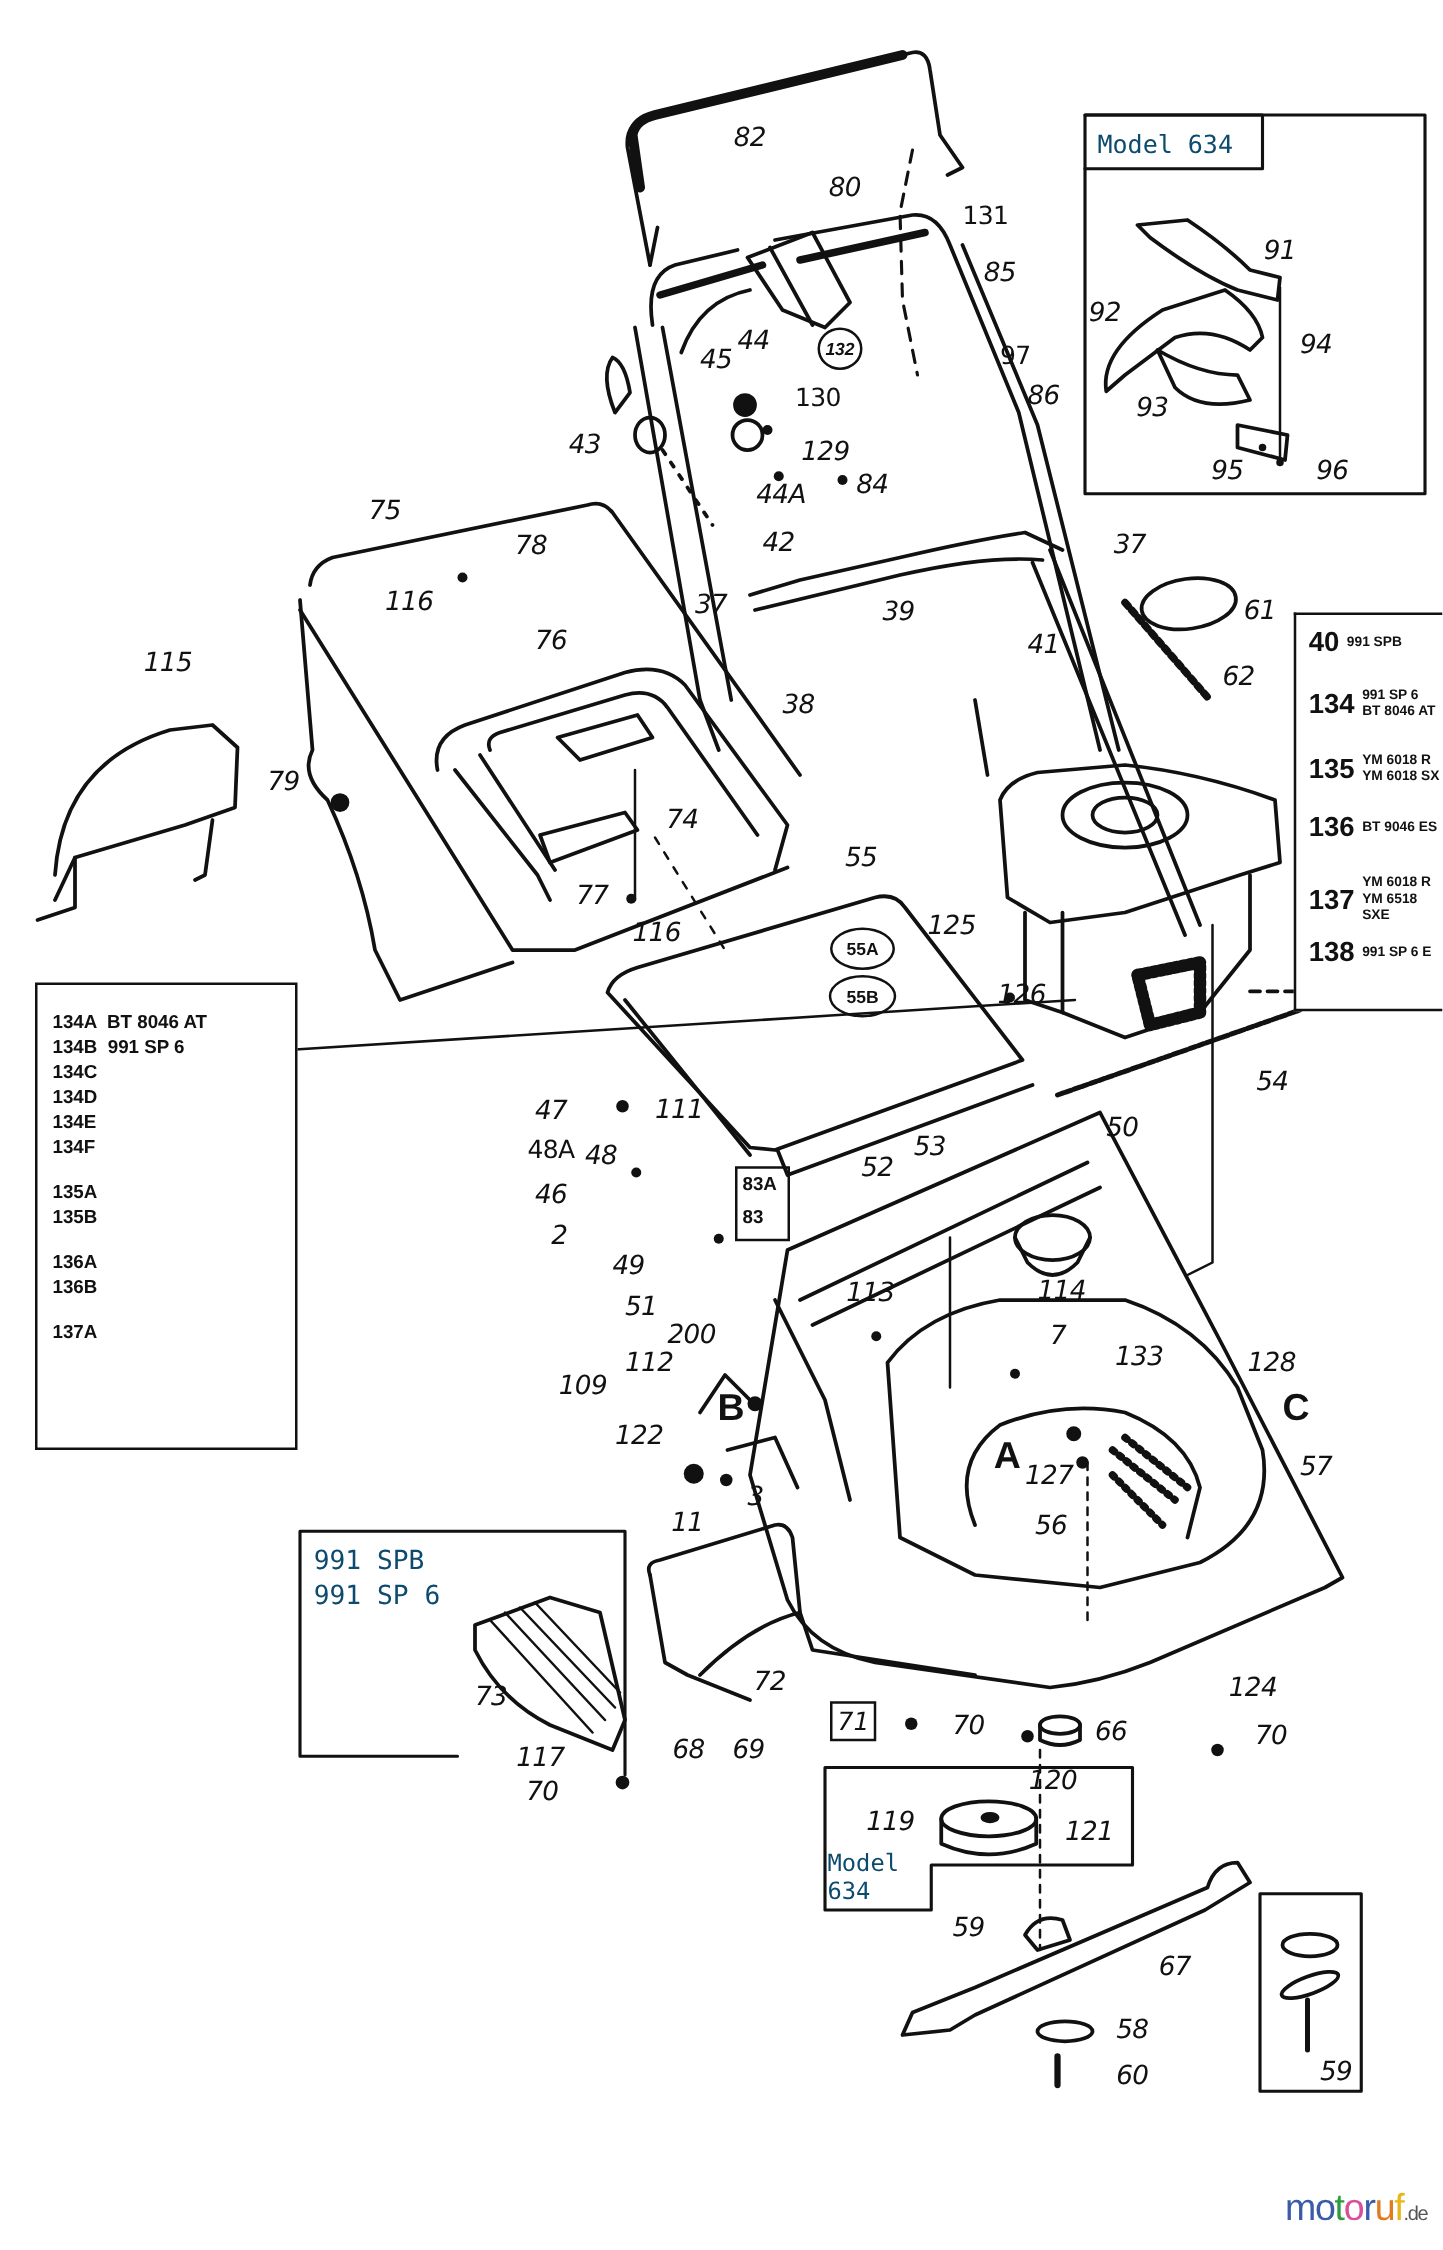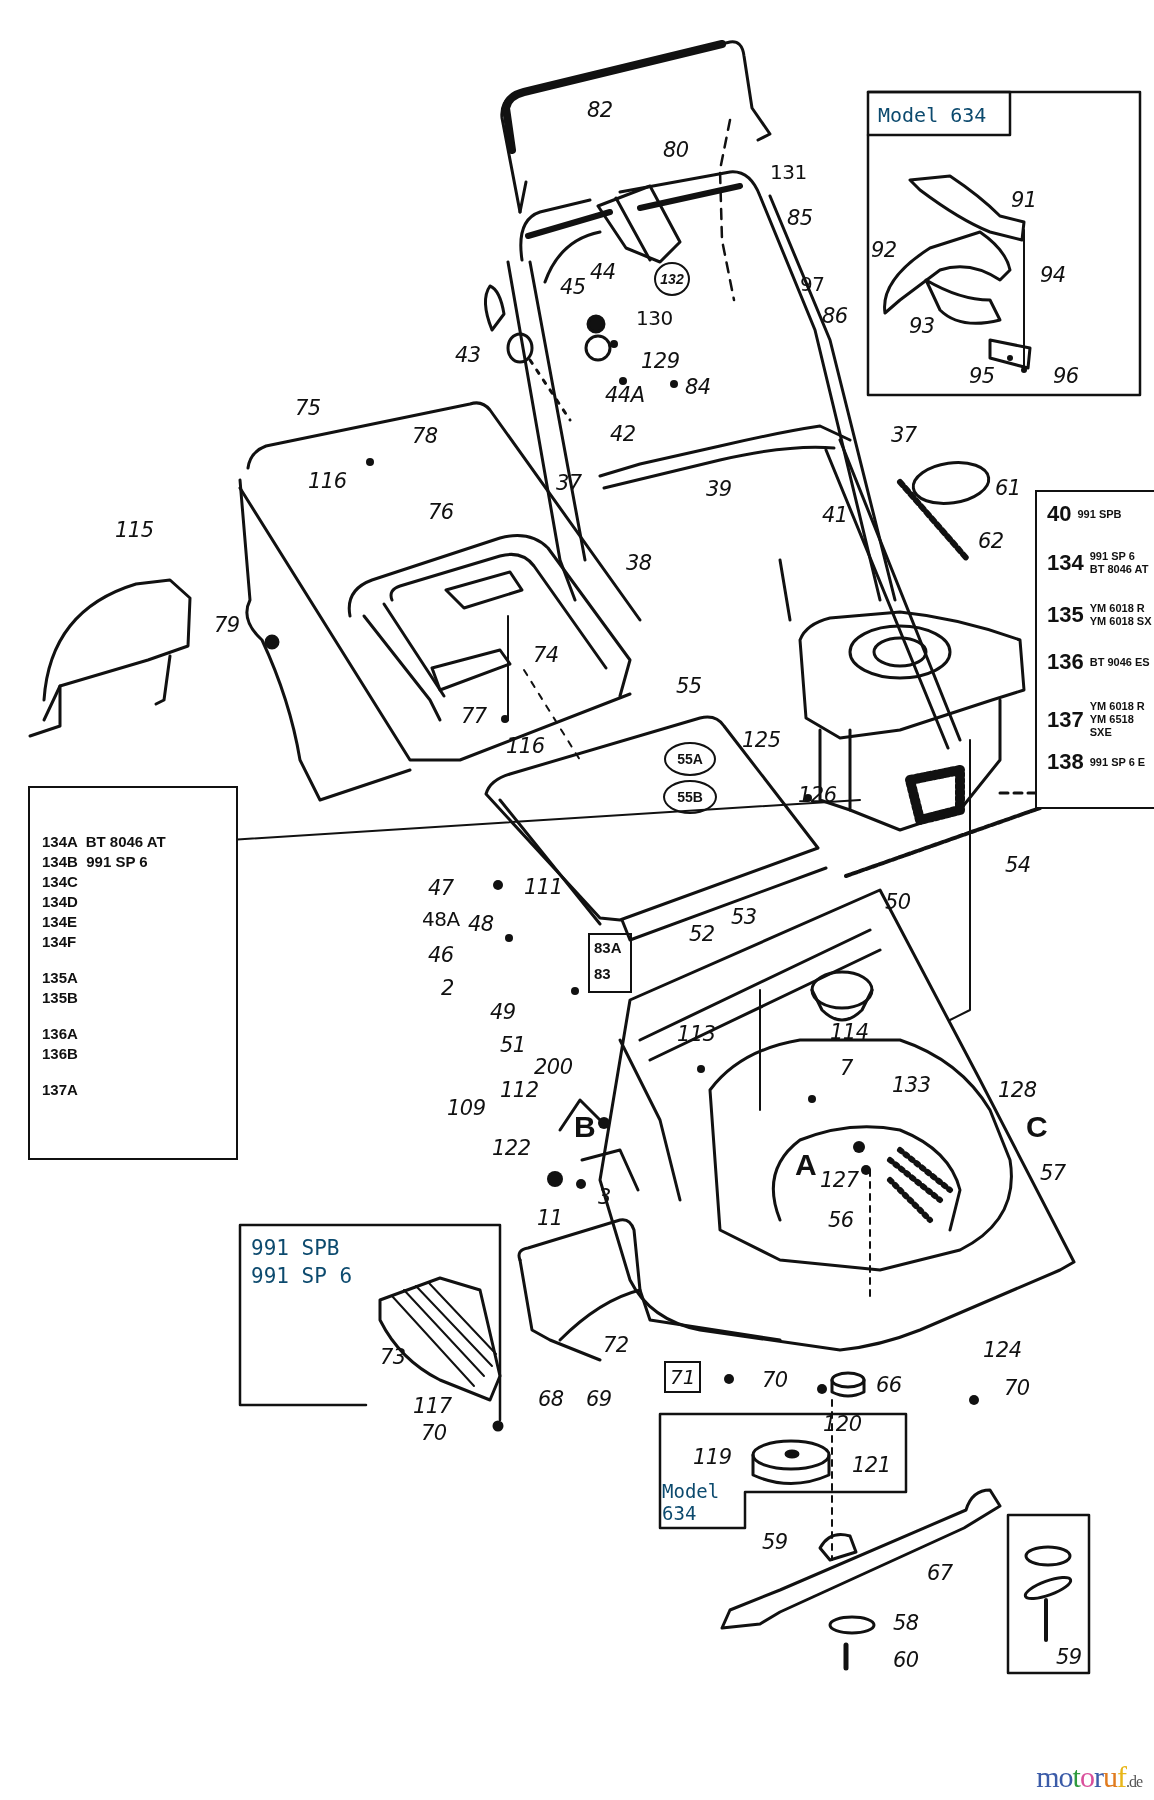--- a/index.html
+++ b/index.html
@@ -14,21 +14,21 @@
       font-family:"Liberation Sans",sans-serif;font-weight:bold;font-size:15px;line-height:20px;}
   .legend-box .gap{height:16px;}
   .model-row{position:absolute;left:10px;display:flex;align-items:center;gap:6px;}
   .model-row .num{font-size:22px;font-weight:bold;font-family:"Liberation Sans",sans-serif;}
   .model-row .desc{font-size:11px;font-weight:bold;line-height:13px;font-family:"Liberation Sans",sans-serif;}
   .circle-lbl{position:absolute;border:2px solid #111;border-radius:50%;font-size:14px;font-weight:bold;
       font-family:"Liberation Sans",sans-serif;display:flex;align-items:center;justify-content:center;}
   .sq-lbl{position:absolute;border:2px solid #111;font-family:"Liberation Sans",sans-serif;font-weight:bold;
       font-size:15px;line-height:28px;padding:0 4px;}
   .sketch-title{position:absolute;font-family:"DejaVu Sans Mono",monospace;font-size:20px;color:#0c4a6e;line-height:26px;}
-  #brand{position:absolute;right:12px;bottom:6px;font-family:Liberation Serif, serif;font-size:30px;letter-spacing:-1px;}
+  #brand{position:absolute;right:12px;bottom:16px;font-family:Liberation Sans, sans-serif;font-size:30px;letter-spacing:-1px;}
   #brand span{display:inline-block;}
   #brand .tld{font-size:16px;color:#555;}
 </style>
 </head>
 <body>
 
 <div id="page">
 
   <svg id="drawing" width="1154" height="1800" viewBox="0 0 1154 1800" fill="none" stroke="#111" stroke-width="3" stroke-linecap="round" stroke-linejoin="round">
 
@@ -319,21 +319,21 @@
         <div class="model-row" style="top: 260px;">
           <span class="num">138</span>
           <span class="desc">
             <div>991 SP 6 E</div>
           </span>
         </div>
       </div>
   </div>
 
   <div class="legend-box" style="left:28px;top:786px;width:194px;height:356px;">
-    <div id="notshown-groups" style="margin-top:30px">
+    <div id="notshown-groups" style="margin-top:6px">
         <div style="white-space: pre;">134A  BT 8046 AT</div>
         <div style="white-space: pre;">134B  991 SP 6</div>
         <div style="white-space: pre;">134C</div>
         <div style="white-space: pre;">134D</div>
         <div style="white-space: pre;">134E</div>
         <div style="white-space: pre;">134F</div>
         <div class="gap"></div>
         <div style="white-space: pre;">135A</div>
         <div style="white-space: pre;">135B</div>
         <div class="gap"></div>

